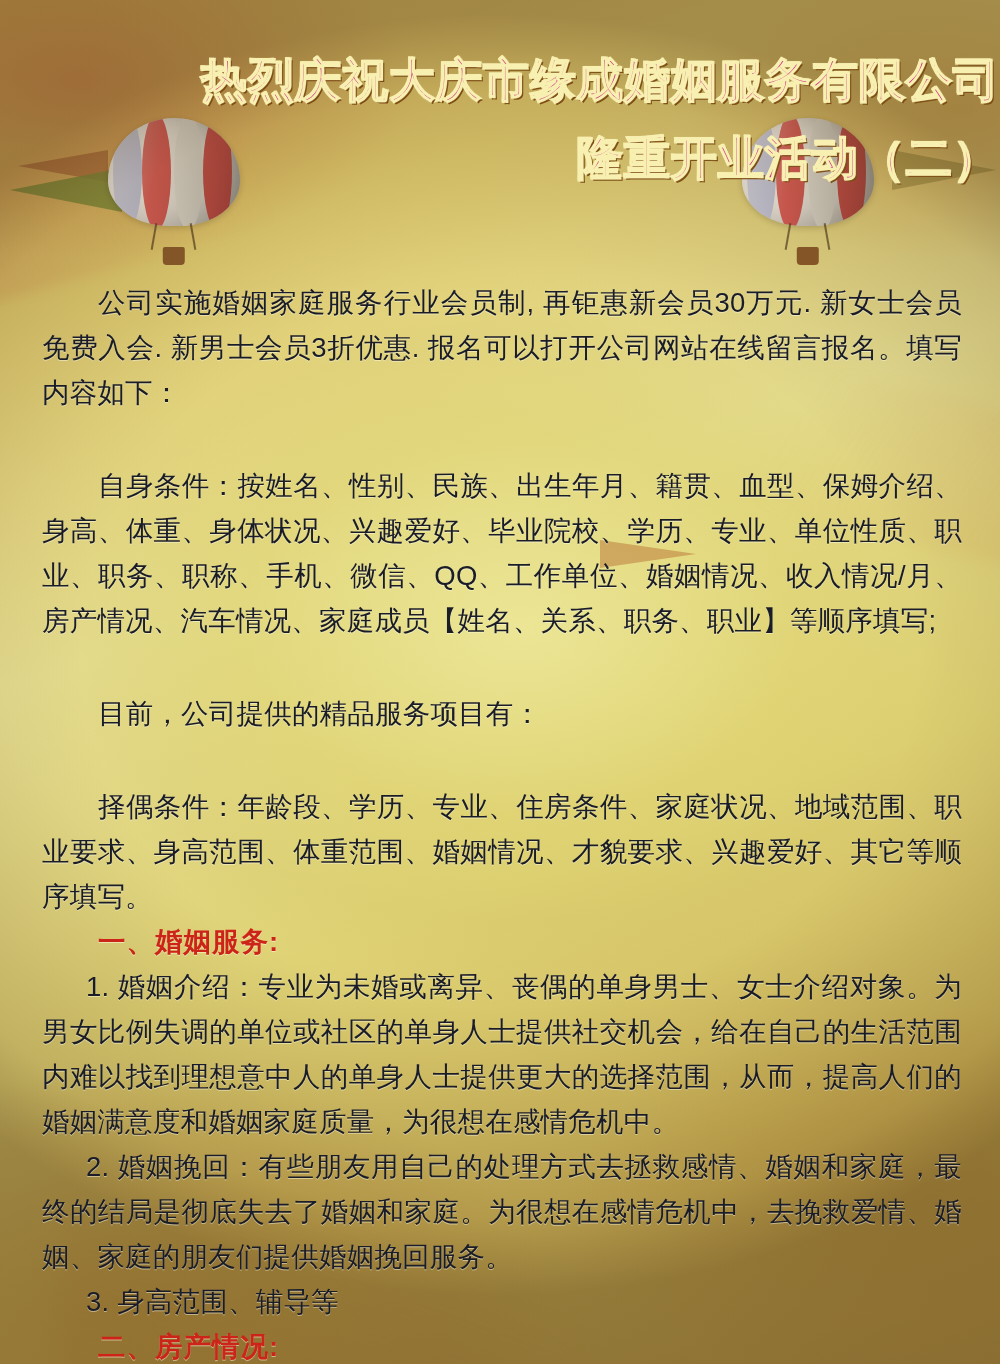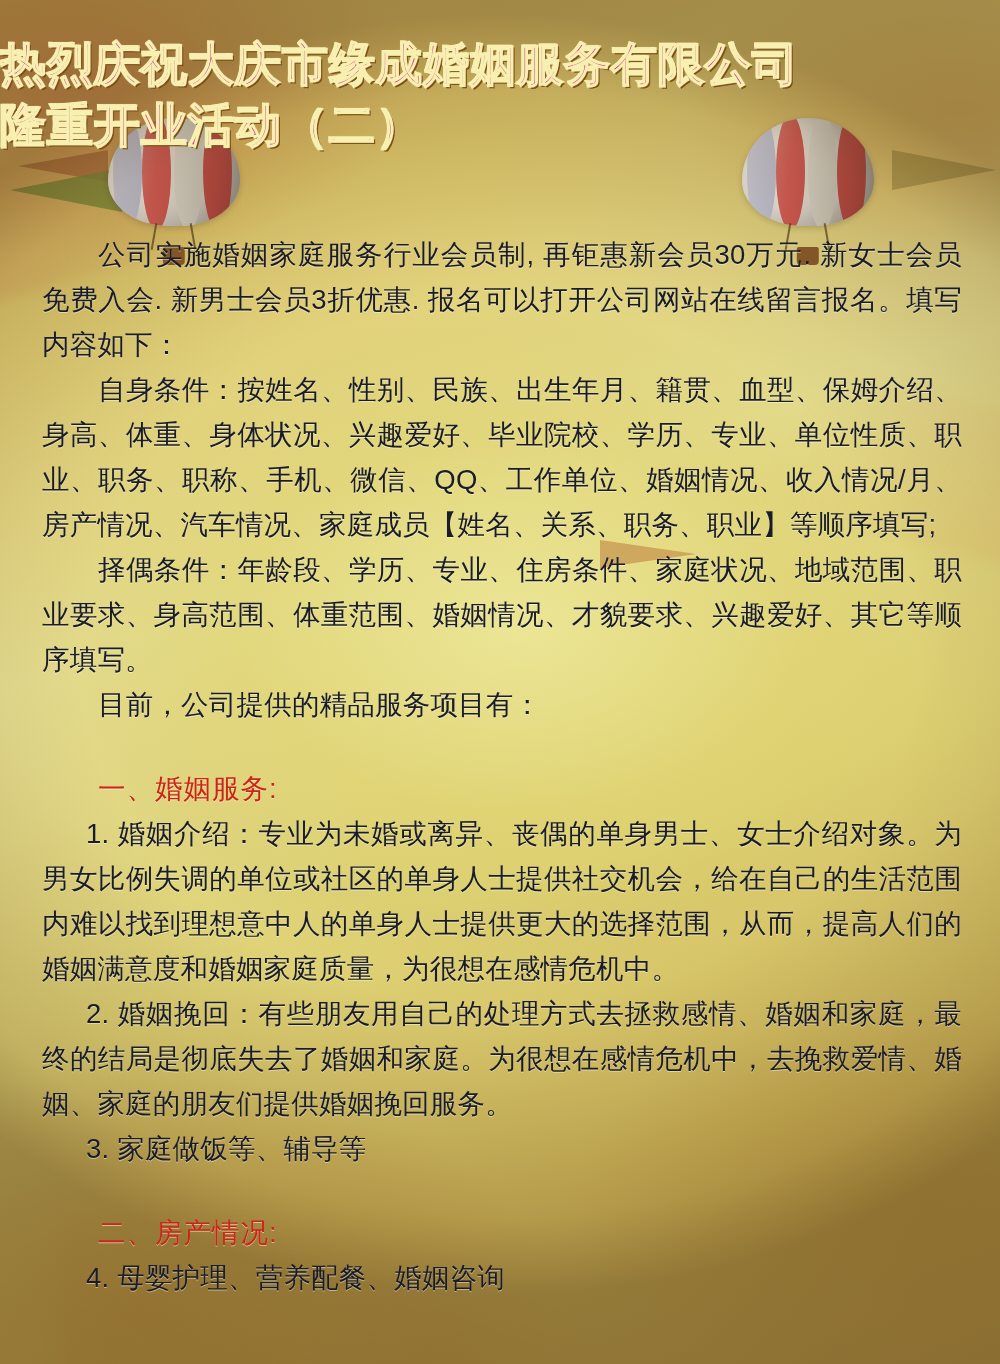--- a/index.html
+++ b/index.html
@@ -140,64 +140,63 @@
     border-top: 14px solid transparent;
     border-bottom: 14px solid transparent;
     border-left: 96px solid #b4682f;
     opacity: 0.45;
   }
 
   
   .title-block {
     position: absolute;
     left: 0; right: 0;
-    top: 36px;
-    text-align: left;
+    top: 52px;
+    text-align: right;
     z-index: 5;
   }
   .title-line {
     font-family: "Liberation Sans", sans-serif;
     font-weight: bold;
     letter-spacing: 1px;
     color: #cf1f8a;
     -webkit-text-stroke: 1.5px #f7f0b0;
     text-shadow:
       0 0 2px #fff6bf,
       2px 2px 0 #7a4a12,
       -1px -1px 0 #fff3b8;
   }
   #title-line-1 { font-size: 46px; line-height: 56px; }
-  #title-line-2 { font-size: 46px; line-height: 58px; margin-top: 4px; }
+  #title-line-2 { font-size: 46px; line-height: 58px; margin-top: 21px; }
 
   
   .body-text {
     position: absolute;
     left: 42px;
     right: 38px;
     top: 232px;
     z-index: 4;
     color: #1a1c28;
     font-size: 27.5px;
     line-height: 45px;
     letter-spacing: 0.2px;
     text-shadow: 0 1px 0 rgba(255,255,240,0.45);
   }
   .p {
     margin: 0 0 0 0;
     text-align: justify;
     text-justify: inter-ideograph;
   }
-  .indent { text-indent: 56px; }
+  .indent { text-indent: 56px; margin-top: 48px; }
   .section-head {
     color: #cc2418;
-    font-weight: normal;
+    font-weight: bold;
     text-indent: 56px;
     letter-spacing: 1px;
     text-shadow: 0 1px 0 rgba(255,255,230,0.5);
-    margin-top: 39px;
   }
   .numbered { text-indent: 44px; }
 </style>
 </head>
 <body>
 
 <div class="poster">
 
   <div class="streak s1"></div>
   <div class="streak s2"></div>
@@ -238,39 +237,39 @@
     <div class="title-line" id="title-line-1">热烈庆祝大庆市缘成婚姻服务有限公司</div>
     <div class="title-line" id="title-line-2">隆重开业活动（二）</div>
   </div>
 
   <div class="body-text">
 
     <p class="p indent">公司实施婚姻家庭服务行业会员制, 再钜惠新会员30万元. 新女士会员免费入会. 新男士会员3折优惠. 报名可以打开公司网站在线留言报名。填写内容如下：</p>
 
     <p class="p indent">自身条件：按姓名、性别、民族、出生年月、籍贯、血型、保姆介绍、身高、体重、身体状况、兴趣爱好、毕业院校、学历、专业、单位性质、职业、职务、职称、手机、微信、QQ、工作单位、婚姻情况、收入情况/月、房产情况、汽车情况、家庭成员【姓名、关系、职务、职业】等顺序填写;</p>
 
+    <p class="p indent">目前，公司提供的精品服务项目有：</p>
+
     <p class="p indent">择偶条件：年龄段、学历、专业、住房条件、家庭状况、地域范围、职业要求、身高范围、体重范围、婚姻情况、才貌要求、兴趣爱好、其它等顺序填写。</p>
-
-    <p class="p indent">目前，公司提供的精品服务项目有：</p>
 
     <p class="p section-head">一、婚姻服务:</p>
 
     <p class="p numbered">
       <span>1.</span>
       <span>婚姻介绍：专业为未婚或离异、丧偶的单身男士、女士介绍对象。为男女比例失调的单位或社区的单身人士提供社交机会，给在自己的生活范围内难以找到理想意中人的单身人士提供更大的选择范围，从而，提高人们的婚姻满意度和婚姻家庭质量，为很想在感情危机中。</span>
     </p>
 
     <p class="p numbered">
       <span>2.</span>
       <span>婚姻挽回：有些朋友用自己的处理方式去拯救感情、婚姻和家庭，最终的结局是彻底失去了婚姻和家庭。为很想在感情危机中，去挽救爱情、婚姻、家庭的朋友们提供婚姻挽回服务。</span>
     </p>
 
     <p class="p numbered">
       <span>3.</span>
-      <span>家庭做饭等、辅导等</span>
+      <span>身高范围、辅导等</span>
     </p>
 
     <p class="p section-head">二、房产情况:</p>
 
 
 
 
     <p class="p numbered">
       <span>4.</span>
       <span>母婴护理、营养配餐、婚姻咨询</span>

